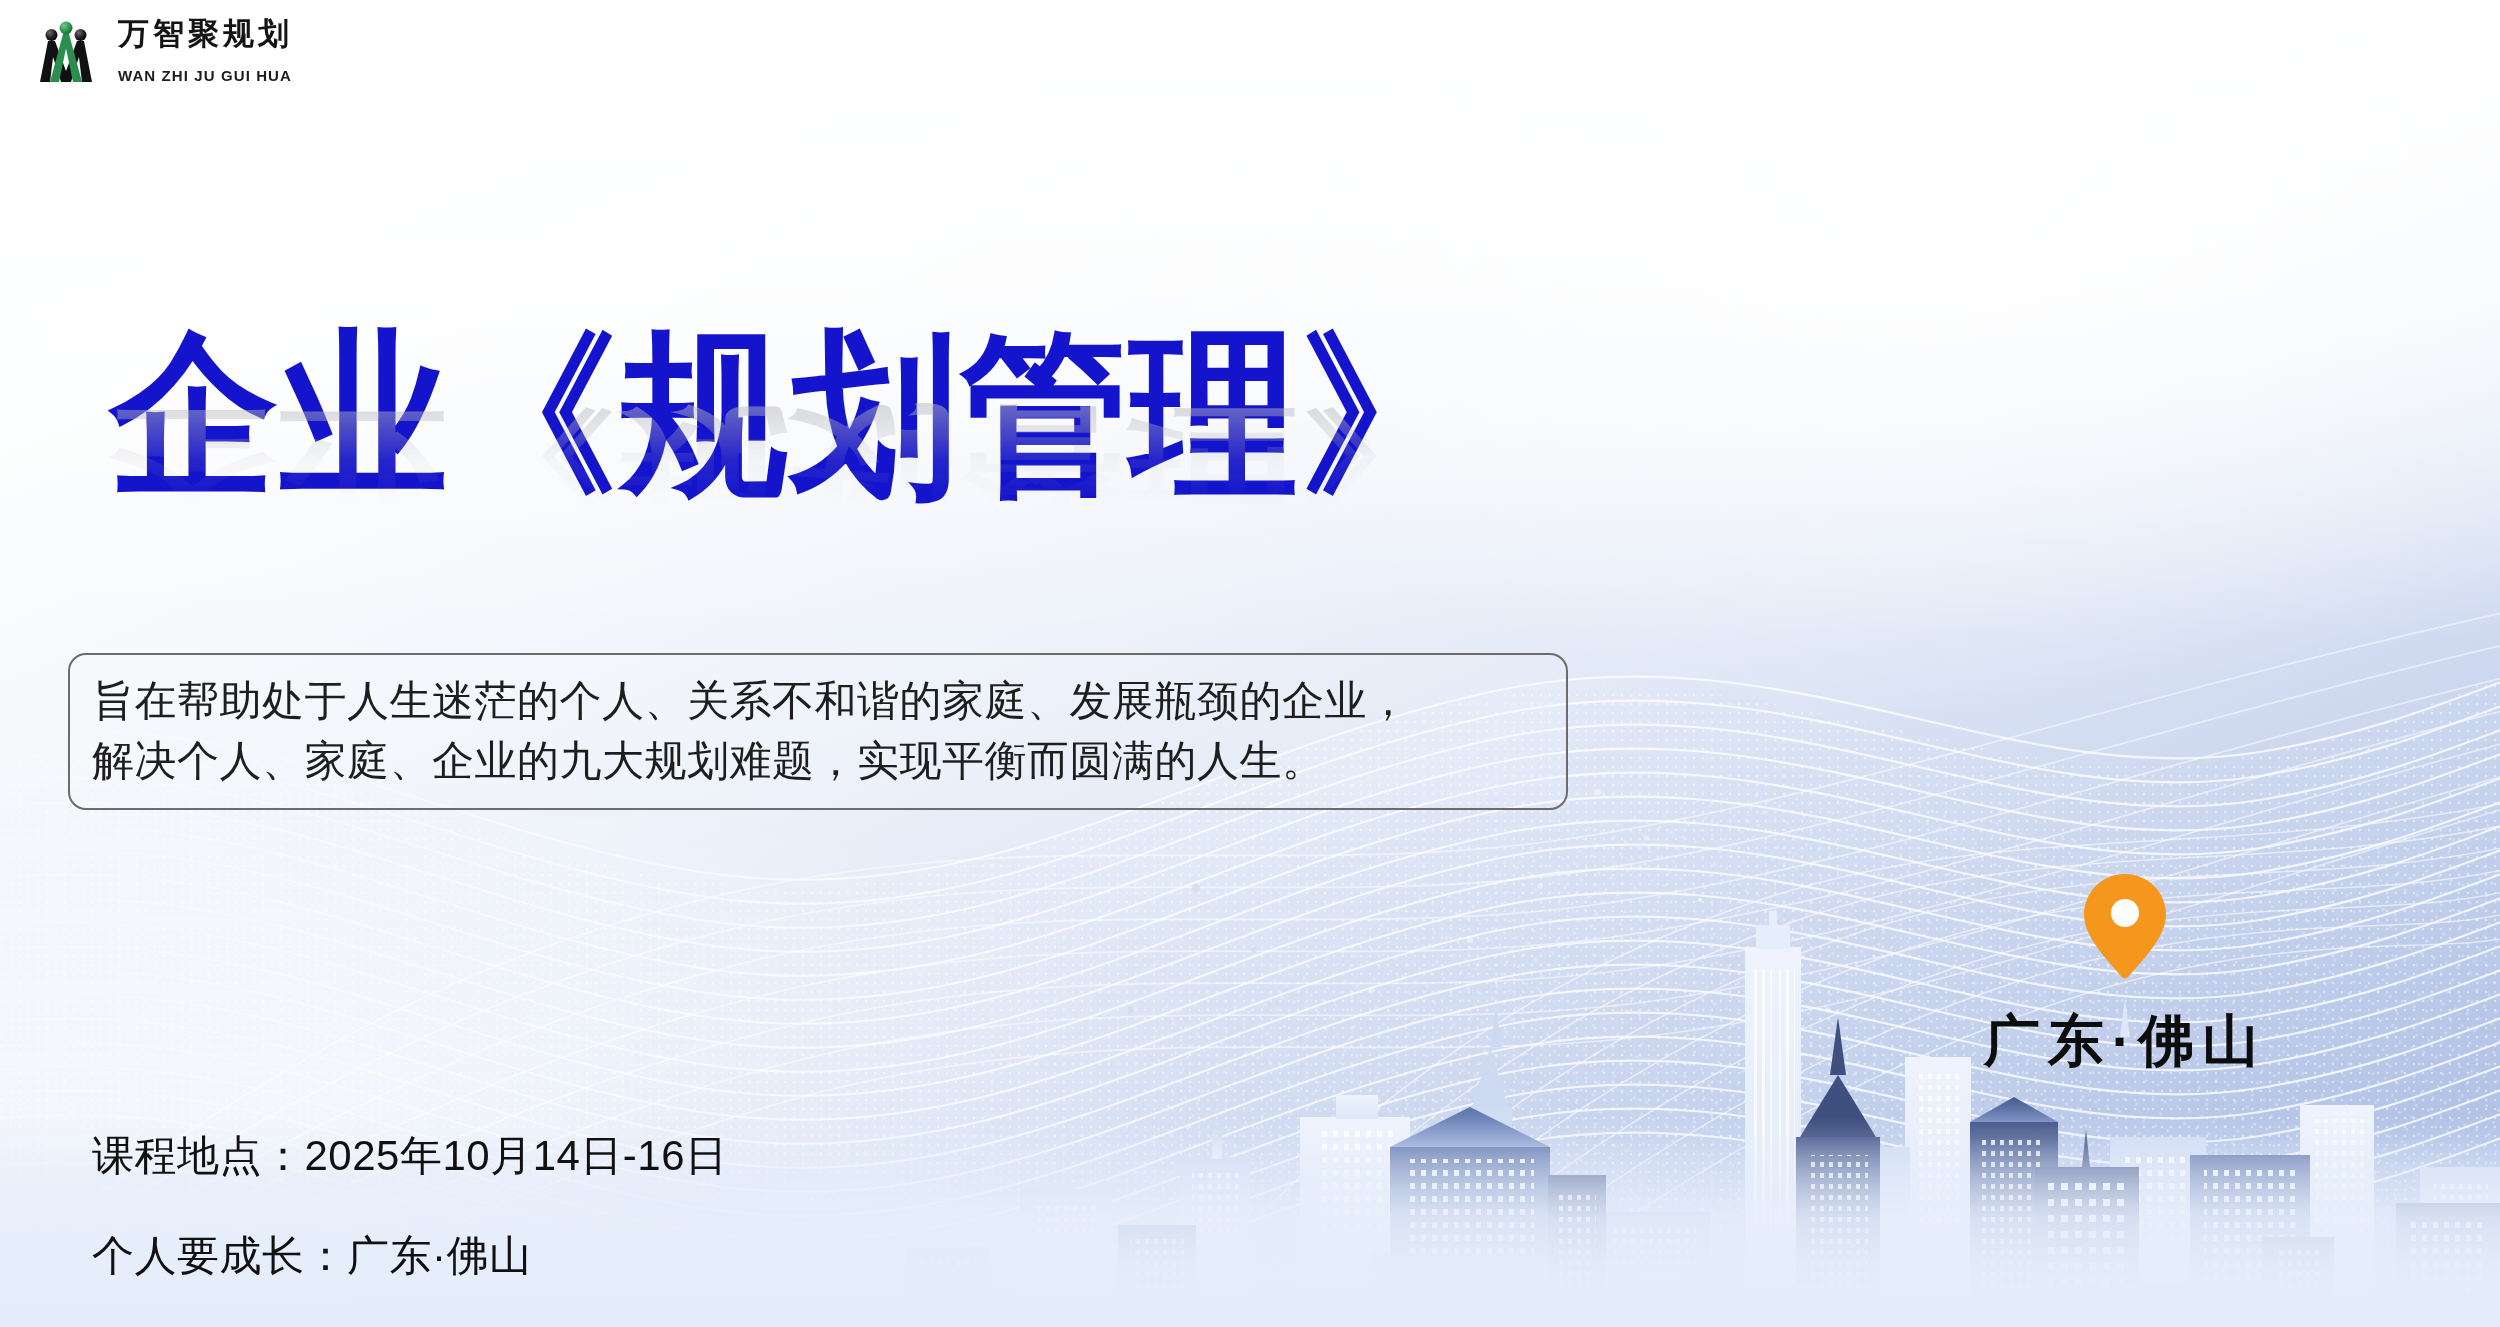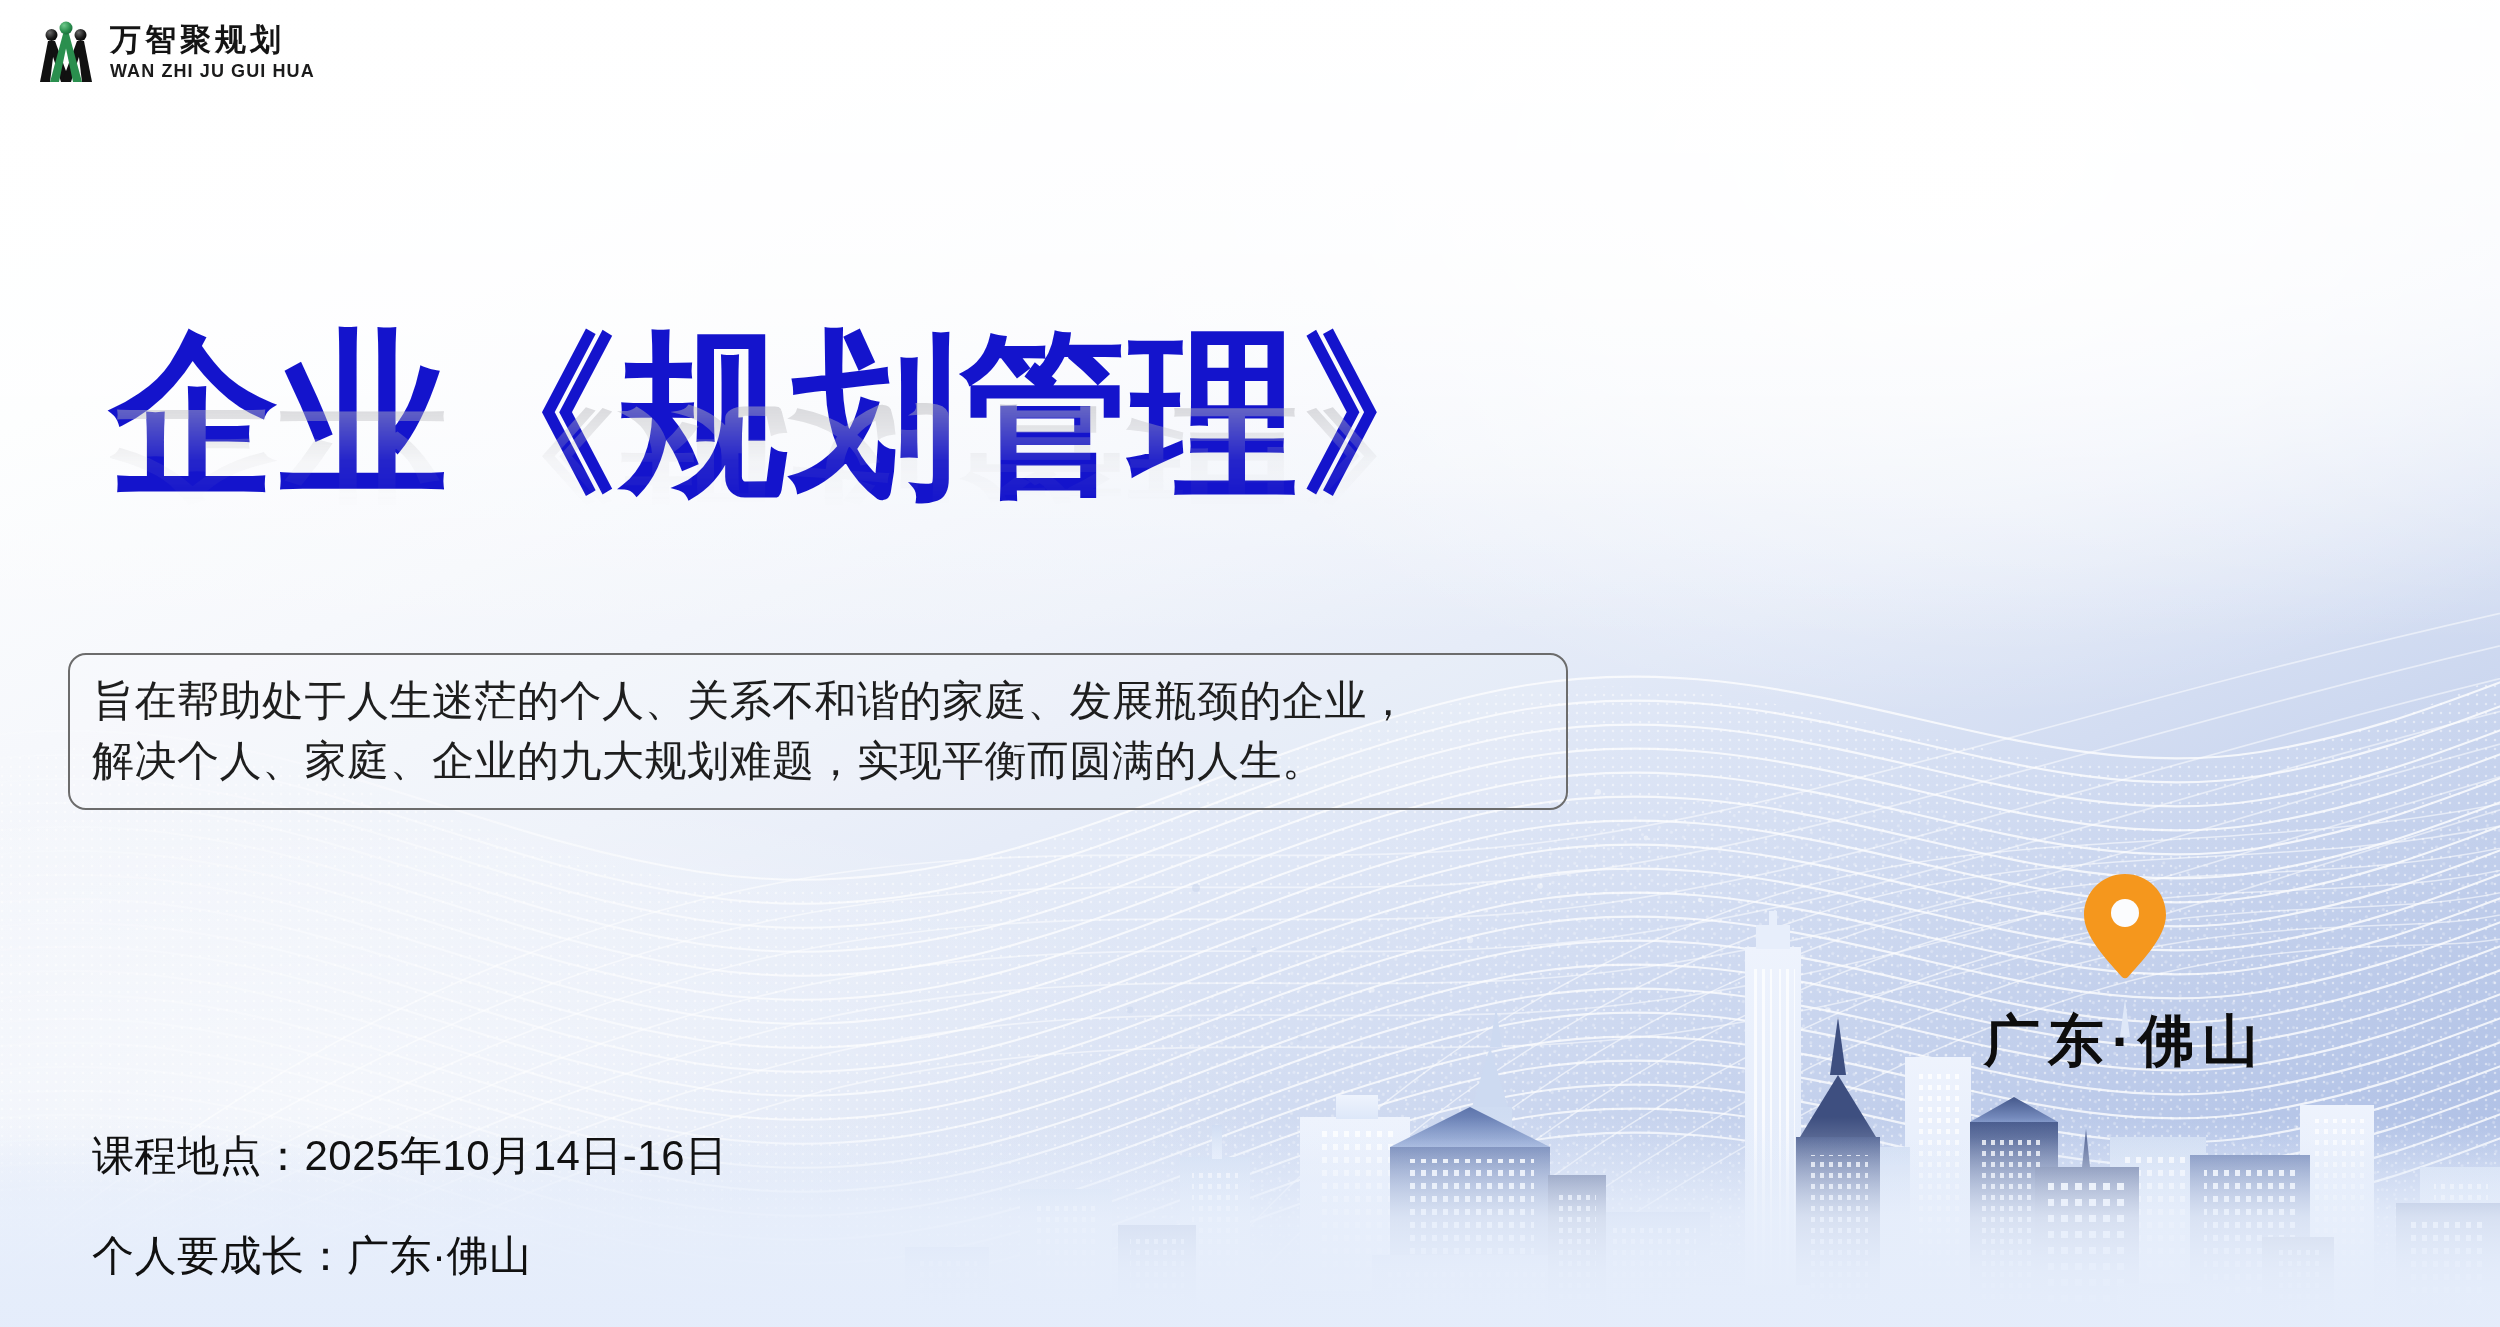--- a/index.html
+++ b/index.html
@@ -43,32 +43,32 @@
     background:linear-gradient(180deg, rgba(255,255,255,.96) 0%, rgba(255,255,255,.72) 45%, rgba(255,255,255,0) 100%);
   }
   .fog-bottom {
     position:absolute; left:0; bottom:0; width:2500px; height:210px;
     background:linear-gradient(180deg, rgba(236,242,252,0) 0%, rgba(233,240,252,.75) 48%, rgba(229,237,251,.95) 100%);
   }
 
   
   .logo {
     position:absolute; left:28px; top:16px;
-    display:flex; align-items:center; gap:6px;
+    display:flex; gap:14px;
   }
   .logo-mark { width:76px; height:70px; display:block; }
   .logo-text { display:flex; flex-direction:column; line-height:1; padding-top:2px; }
   .logo-cn {
     font-family:"Liberation Serif","DejaVu Serif",serif;
     font-size:31px; font-weight:700; color:#141414;
     letter-spacing:4px;
   }
   .logo-en {
-    font-size:18px; font-weight:700; color:#1b1b1b;
-    letter-spacing:1.1px; margin-top:7px;
+    font-size:15px; font-weight:700; color:#1b1b1b;
+    letter-spacing:1.1px; margin-top:19px;
   }
 
   
   .title-wrap { position:absolute; left:110px; top:325px; }
   .title {
     font-family:"Liberation Sans","DejaVu Sans",sans-serif;
     font-size:168px;
     font-weight:700;
     color:#1414cc;
     letter-spacing:2px;

